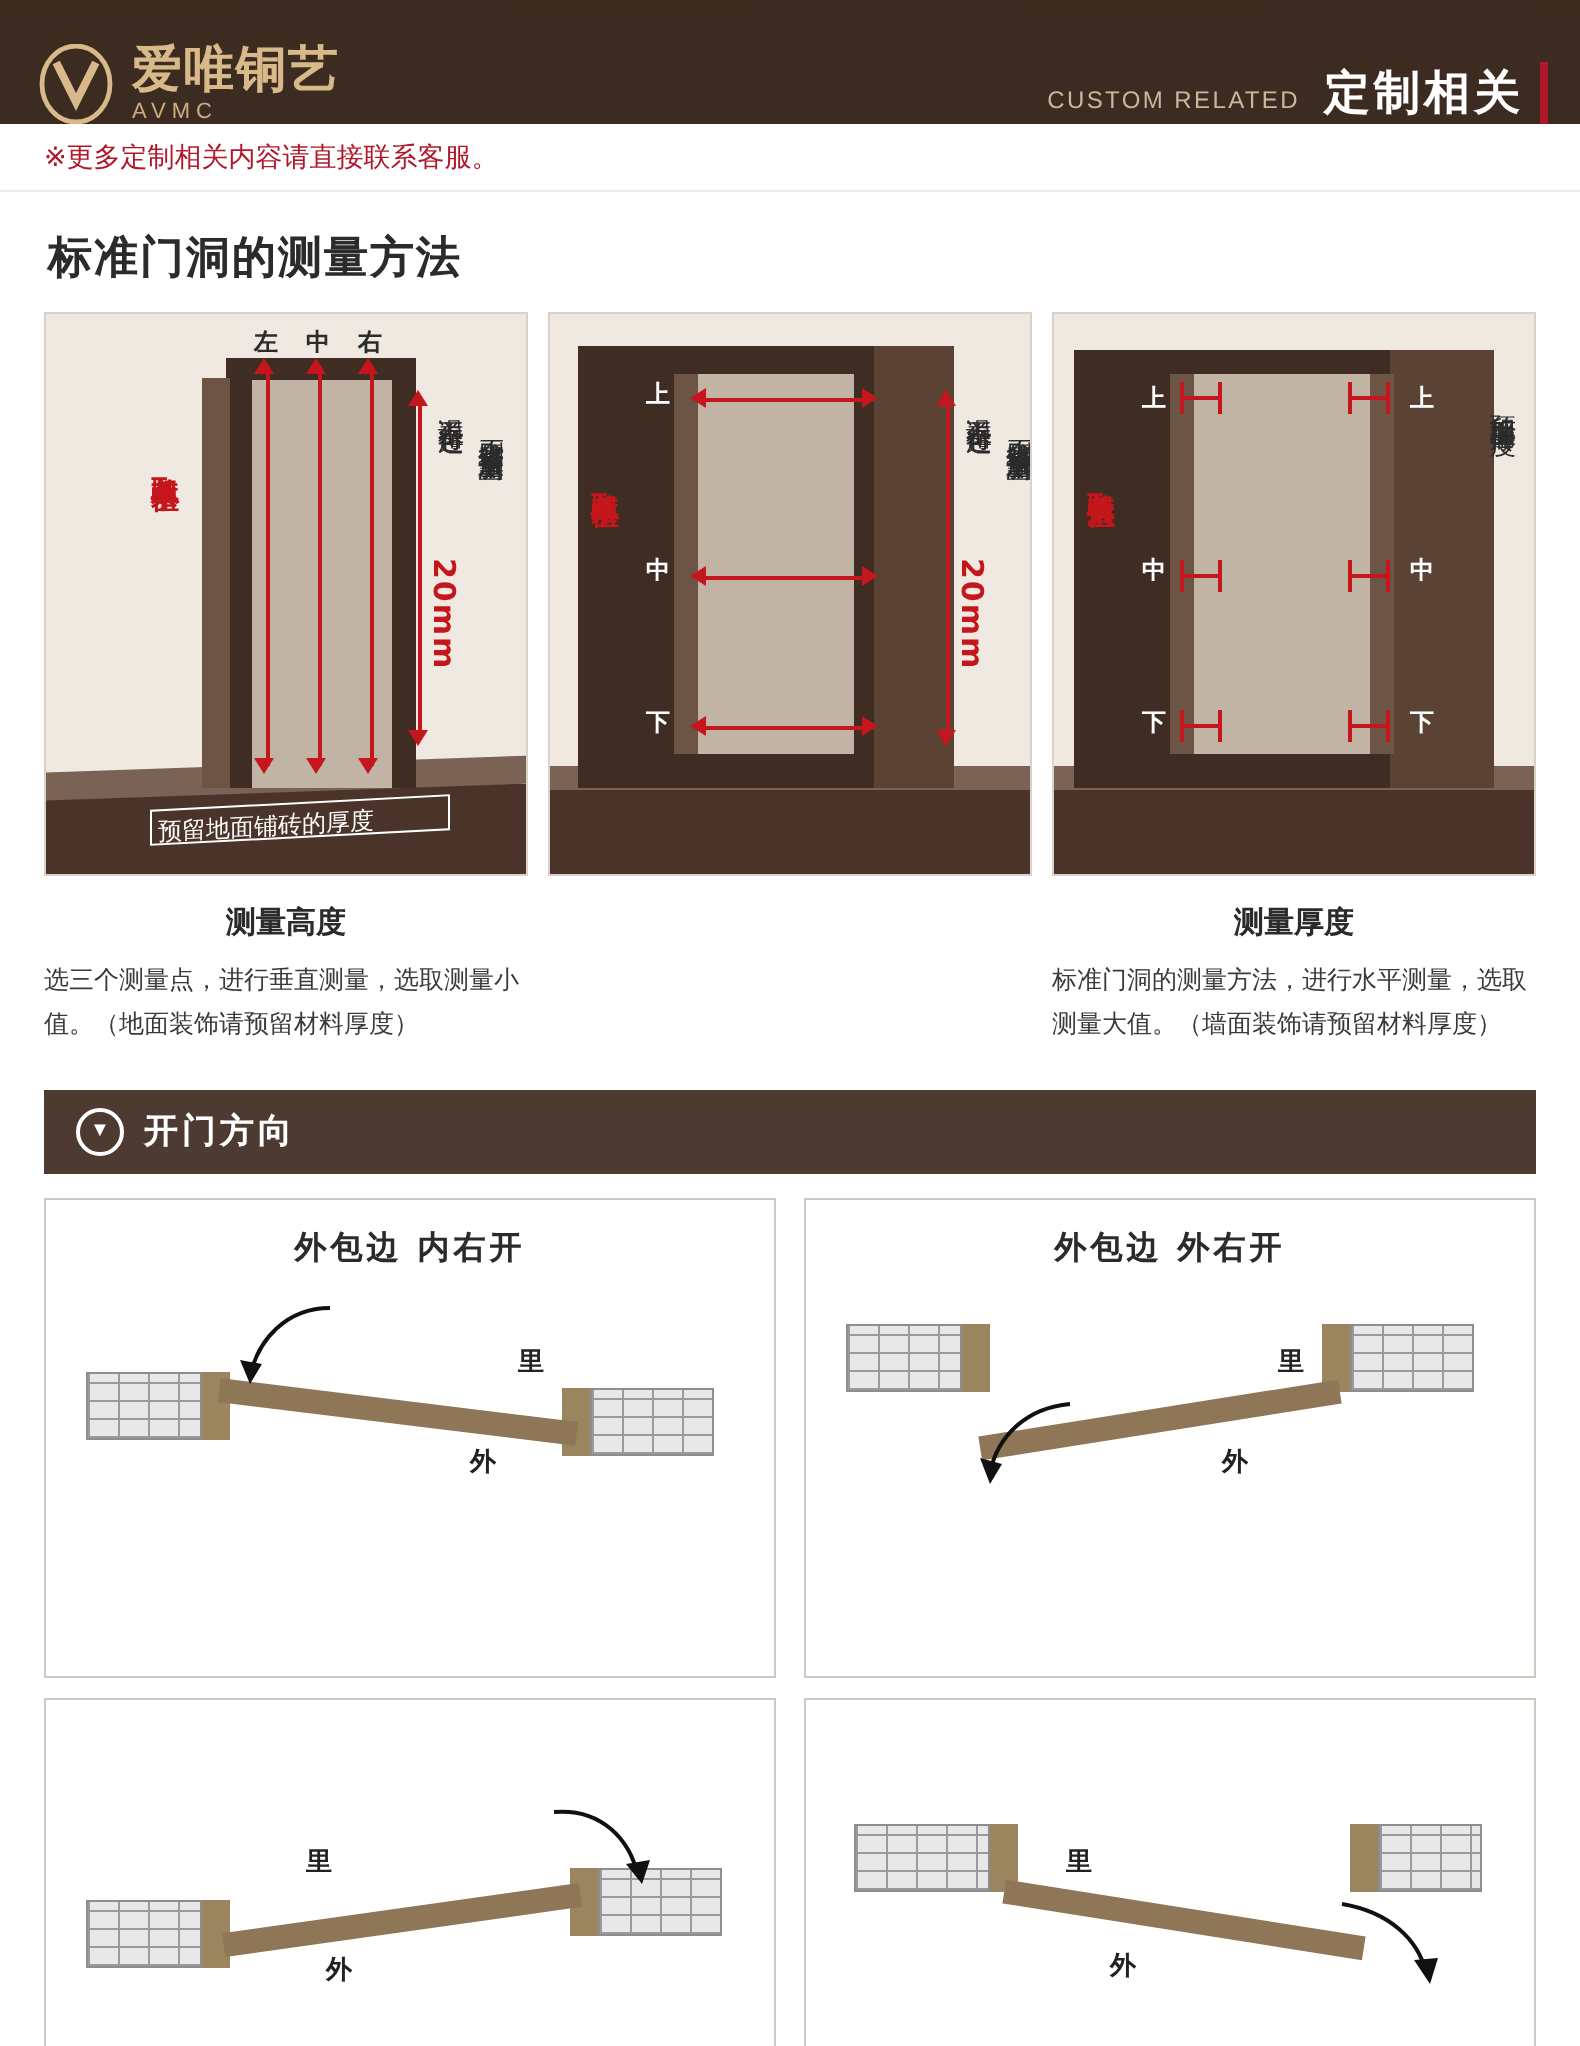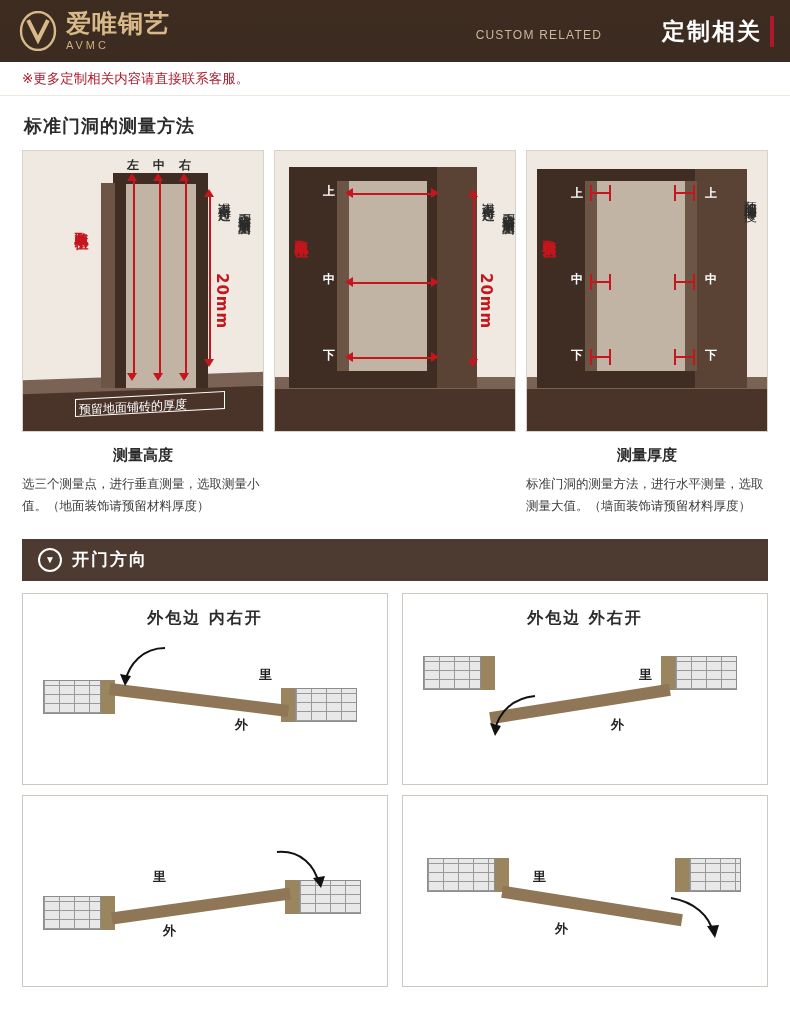--- a/index.html
+++ b/index.html
@@ -13,21 +13,21 @@
     overflow: hidden;
   }
 
   
   .header {
     position: relative;
     height: 62px;
     background: #3b2a20;
     background: linear-gradient(180deg, #45302323 0%, #3a2a1f00 100%), #3c2b20;
     display: flex;
-    align-items: center;
+    align-items: flex-end;
     padding: 0 16px 0 18px;
   }
   .brand { display: flex; align-items: center; gap: 8px; }
   .logo-mark {
     width: 40px; height: 40px;
     display: flex; align-items: center; justify-content: center;
     position: relative;
   }
   .logo-mark svg { display: block; }
   .logo-text { display: flex; flex-direction: column; line-height: 1; }
@@ -47,38 +47,37 @@
   .header-en {
     font-size: 12px; color: #cbb79c; letter-spacing: 1.2px;
     font-family: "Liberation Sans", sans-serif;
   }
   .header-cn {
     font-size: 23px; font-weight: bold; color: #ffffff;
     letter-spacing: 2px;
     font-family: "DejaVu Sans", sans-serif;
     padding-right: 8px;
     border-right: 4px solid #b0182a;
-    margin-left: 48px;
   }
 
   
   .notice {
     height: 34px;
     display: flex; align-items: center;
     padding-left: 22px;
     font-size: 13.5px;
     color: #b0182a;
     background: #fff;
     border-bottom: 1px solid #efe9e2;
     font-family: "DejaVu Sans", sans-serif;
   }
 
   
   .section-title {
-    font-size: 18px;
+    font-size: 22px;
     font-weight: bold;
     color: #2b2b2b;
     padding: 18px 0 12px 24px;
     letter-spacing: 1px;
     font-family: "DejaVu Sans", sans-serif;
   }
 
   
   .cards {
     display: flex;
@@ -142,21 +141,21 @@
   }
 
   .dir-grid {
     margin: 12px 22px 0 22px;
     display: grid;
     grid-template-columns: 1fr 1fr;
     gap: 10px 14px;
   }
   .dir-cell {
     border: 1px solid #cfc8c0;
-    height: 192px;
+    height: 240px;
     position: relative;
     background: #fff;
   }
   .dir-label {
     position: absolute;
     top: 14px; left: 0; right: 0;
     text-align: center;
     font-size: 16px;
     font-weight: bold;
     letter-spacing: 2px;

